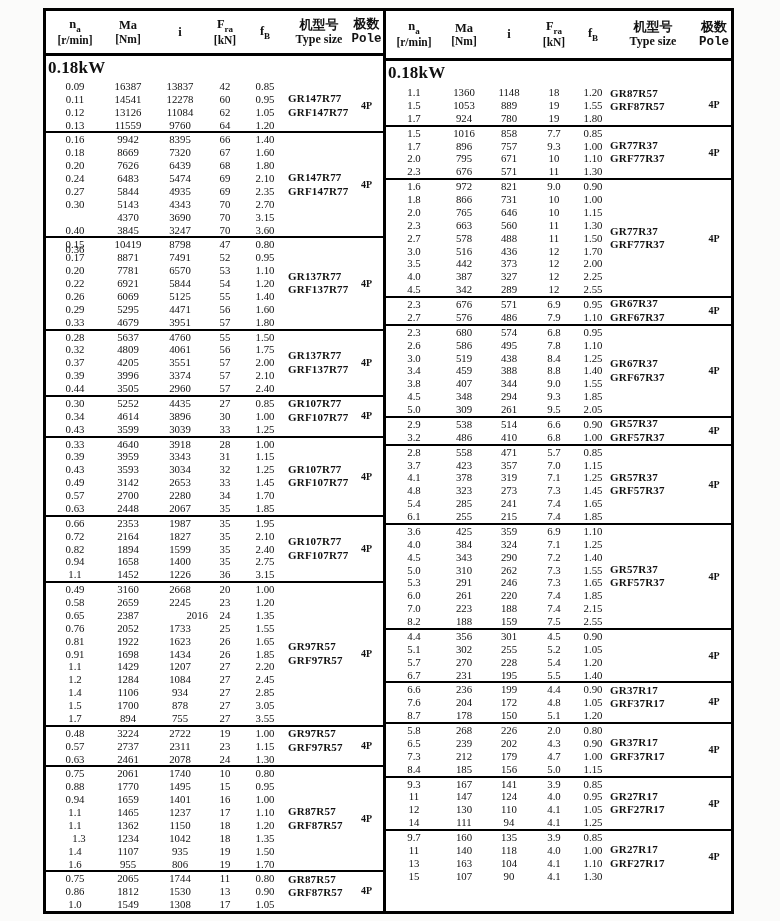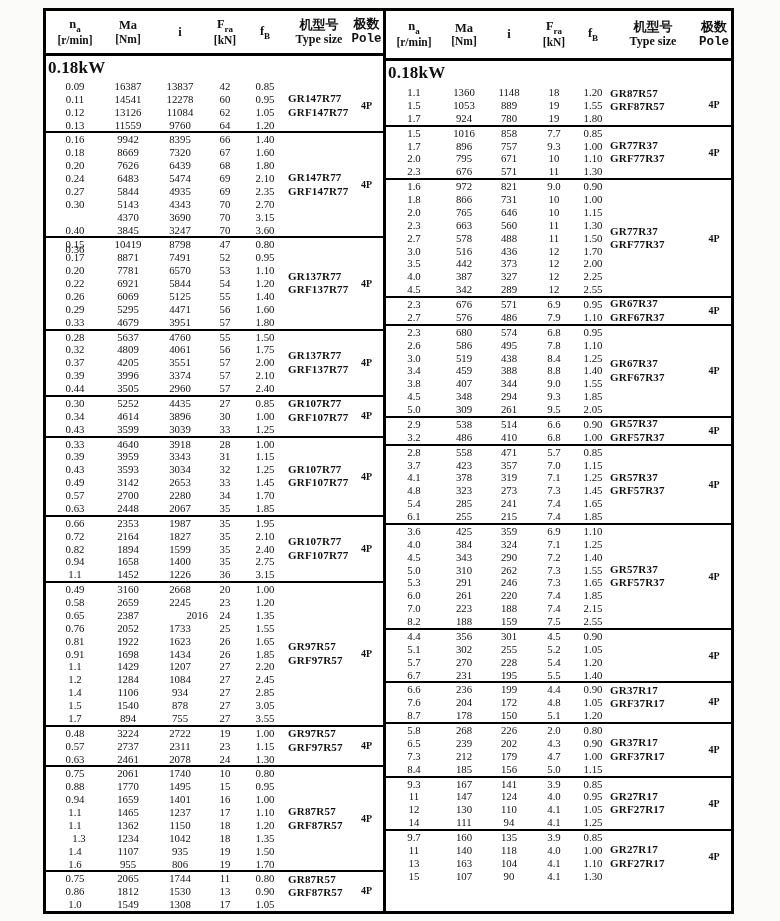--- a/index.html
+++ b/index.html
@@ -387,21 +387,21 @@
           <div class="cell" style="grid-area: 8 / 2;">1284</div>
           <div class="cell" style="grid-area: 8 / 3;">1084</div>
           <div class="cell" style="grid-area: 8 / 4;">27</div>
           <div class="cell" style="grid-area: 8 / 5;">2.45</div>
           <div class="cell" style="grid-area: 9 / 1;">1.4</div>
           <div class="cell" style="grid-area: 9 / 2;">1106</div>
           <div class="cell" style="grid-area: 9 / 3;">934</div>
           <div class="cell" style="grid-area: 9 / 4;">27</div>
           <div class="cell" style="grid-area: 9 / 5;">2.85</div>
           <div class="cell" style="grid-area: 10 / 1;">1.5</div>
-          <div class="cell" style="grid-area: 10 / 2;">1540</div>
+          <div class="cell" style="grid-area: 10 / 2;">1700</div>
           <div class="cell" style="grid-area: 10 / 3;">878</div>
           <div class="cell" style="grid-area: 10 / 4;">27</div>
           <div class="cell" style="grid-area: 10 / 5;">3.05</div>
           <div class="cell" style="grid-area: 11 / 1;">1.7</div>
           <div class="cell" style="grid-area: 11 / 2;">894</div>
           <div class="cell" style="grid-area: 11 / 3;">755</div>
           <div class="cell" style="grid-area: 11 / 4;">27</div>
           <div class="cell" style="grid-area: 11 / 5;">3.55</div>
           <div class="typecell" style="grid-area: 1 / 6 / span 11;">
             <div class="typeline">GR97R57</div>

